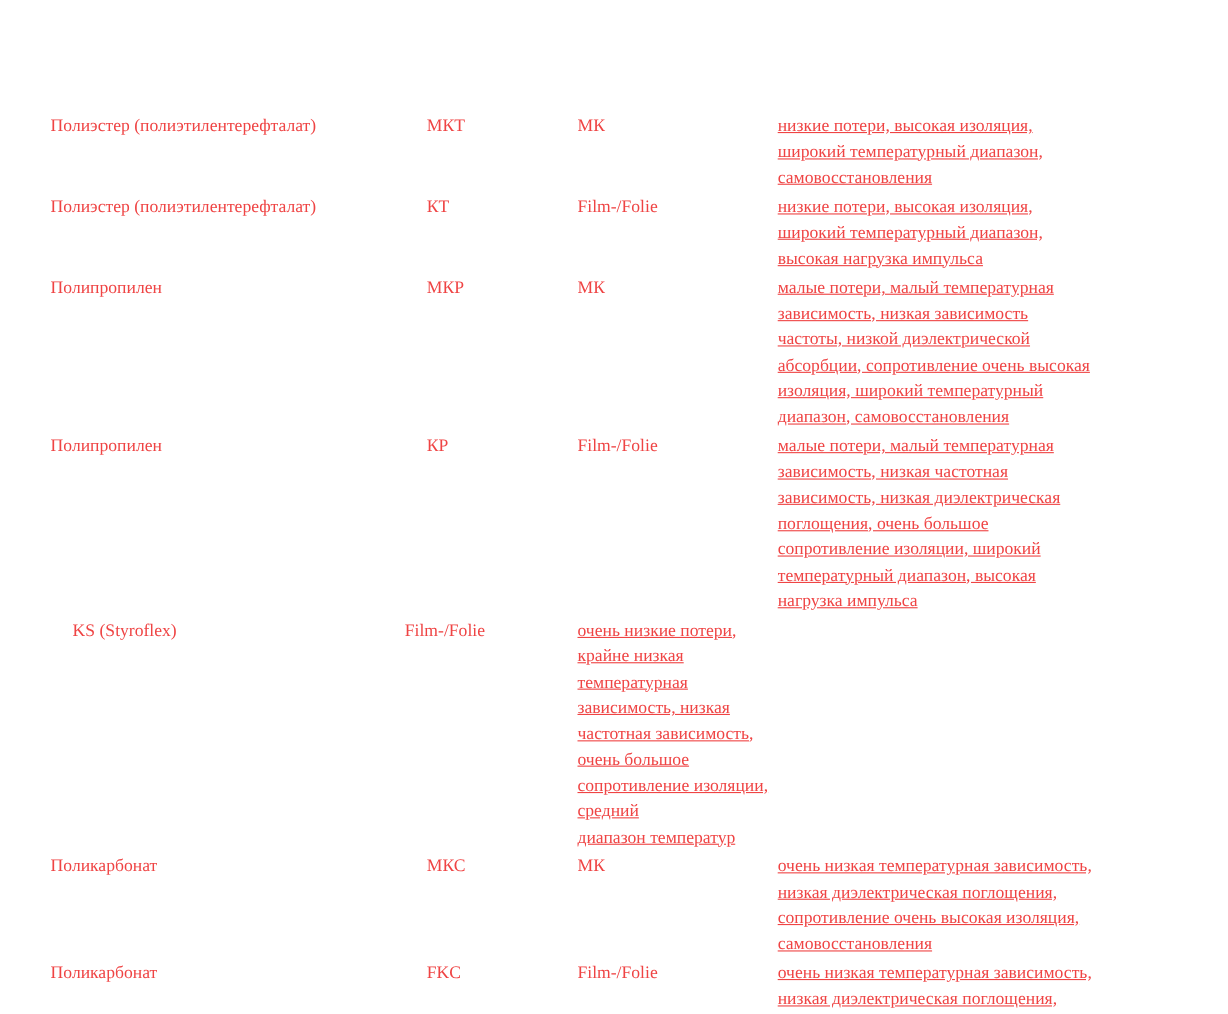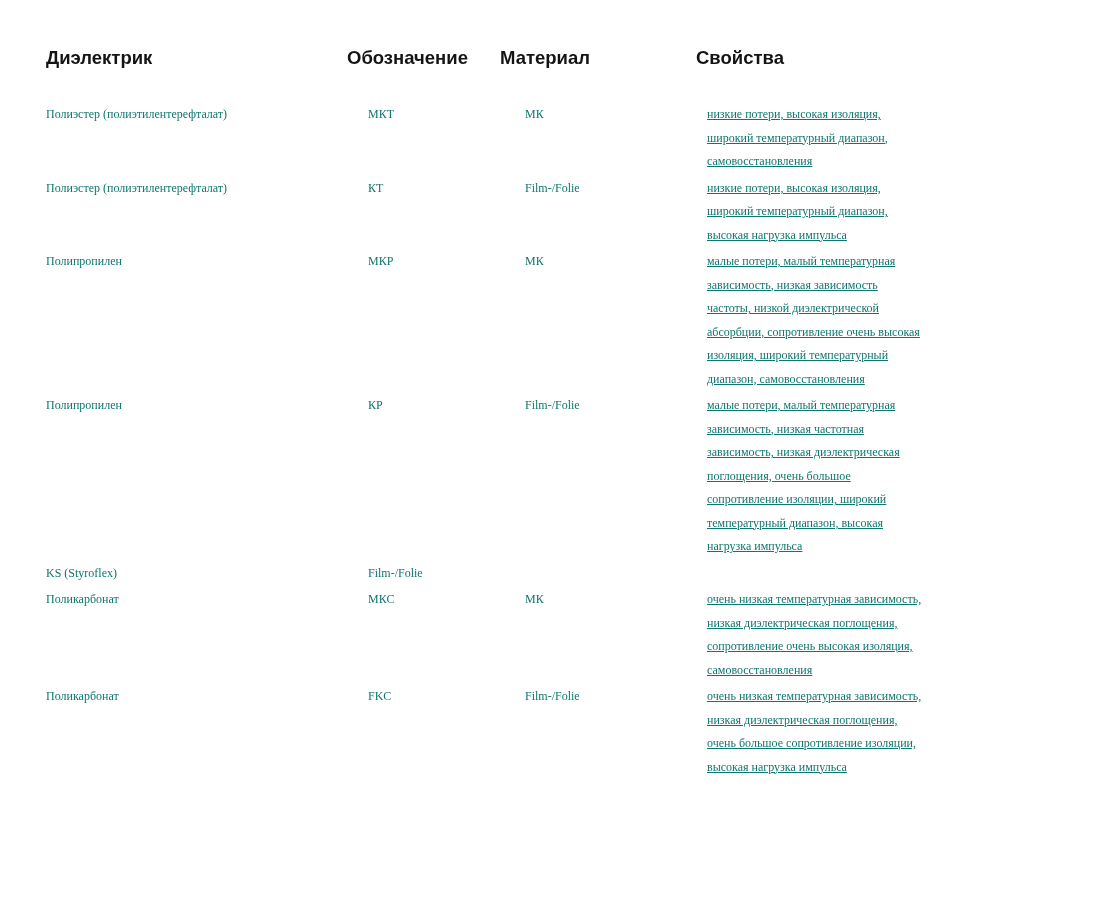--- a/index.html
+++ b/index.html
@@ -44,40 +44,34 @@
     left: 46px;
     width: 1051px;
   }
   .row {
     display: grid;
     grid-template-columns: 322px 157px 182px 390px;
     align-items: start;
     margin-bottom: 3px;
   }
   .cell {
-    font-size: 12px;
+    font-size: 16px;
     line-height: 23.5px;
-    color: #0f766e;
+    color: #ef4444;
   }
   .cell-dielectric   { padding-right: 8px; }
-  .cell-designation  { padding-right: 6px; }
+  .cell-designation  { padding-right: 6px; margin-left: 20px; }
   .cell-material     { padding-right: 6px; }
   .cell-properties   { white-space: pre-line; text-decoration: underline; }
 </style>
 </head>
 <body>
 
 <div class="page">
 
-  <div class="header-row">
-    <span class="col-header c1">Диэлектрик</span>
-    <span class="col-header c2">Обозначение</span>
-    <span class="col-header c3">Материал</span>
-    <span class="col-header c4">Свойства</span>
-  </div>
 
   <div class="rows">
 
     <div class="row">
       <div class="cell cell-dielectric">Полиэстер (полиэтилентерефталат)</div>
       <div class="cell cell-designation">МКТ</div>
       <div class="cell cell-material">МК</div>
       <div class="cell cell-properties">низкие потери, высокая изоляция,
 широкий температурный диапазон,
 самовосстановления</div>
@@ -113,20 +107,25 @@
 зависимость, низкая диэлектрическая
 поглощения, очень большое
 сопротивление изоляции, широкий
 температурный диапазон, высокая
 нагрузка импульса</div>
     </div>
 
     <div class="row">
       <div class="cell cell-designation">KS (Styroflex)</div>
       <div class="cell cell-material">Film-/Folie</div>
+      <div class="cell cell-properties">очень низкие потери, крайне низкая
+температурная зависимость, низкая
+частотная зависимость, очень большое
+сопротивление изоляции, средний
+диапазон температур</div>
     </div>
 
     <div class="row">
       <div class="cell cell-dielectric">Поликарбонат</div>
       <div class="cell cell-designation">МКС</div>
       <div class="cell cell-material">МК</div>
       <div class="cell cell-properties">очень низкая температурная зависимость,
 низкая диэлектрическая поглощения,
 сопротивление очень высокая изоляция,
 самовосстановления</div>

